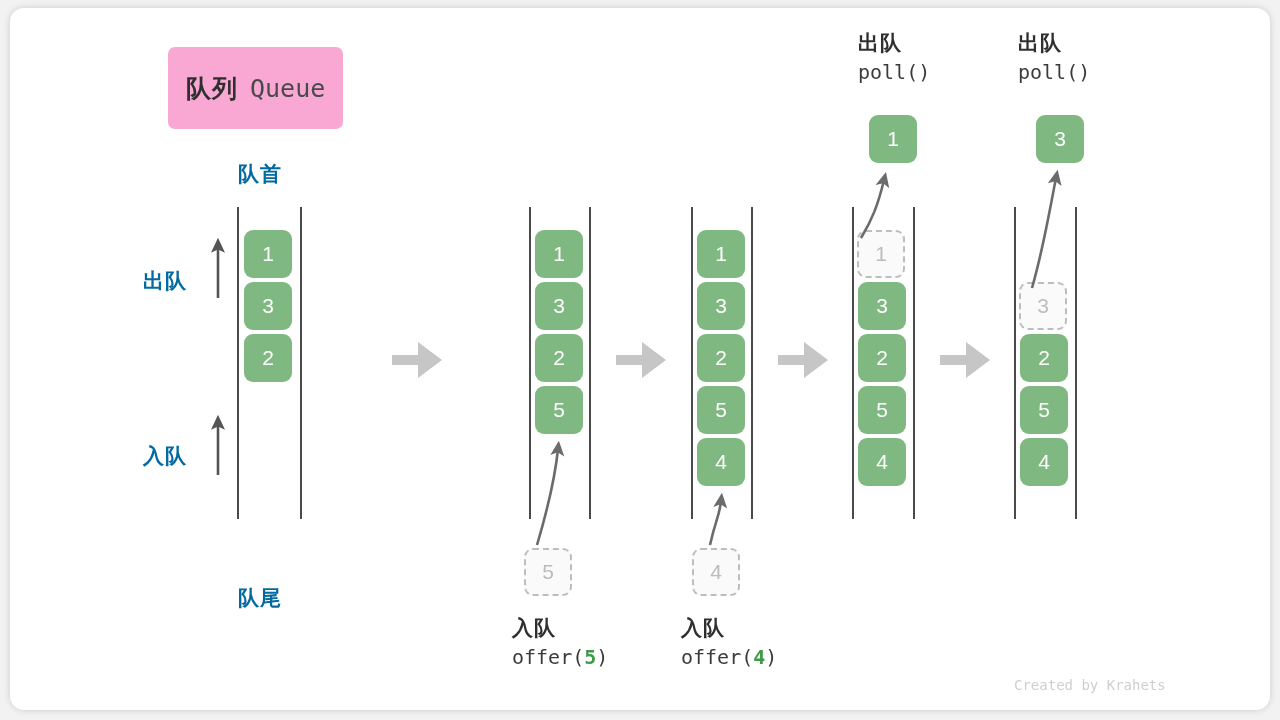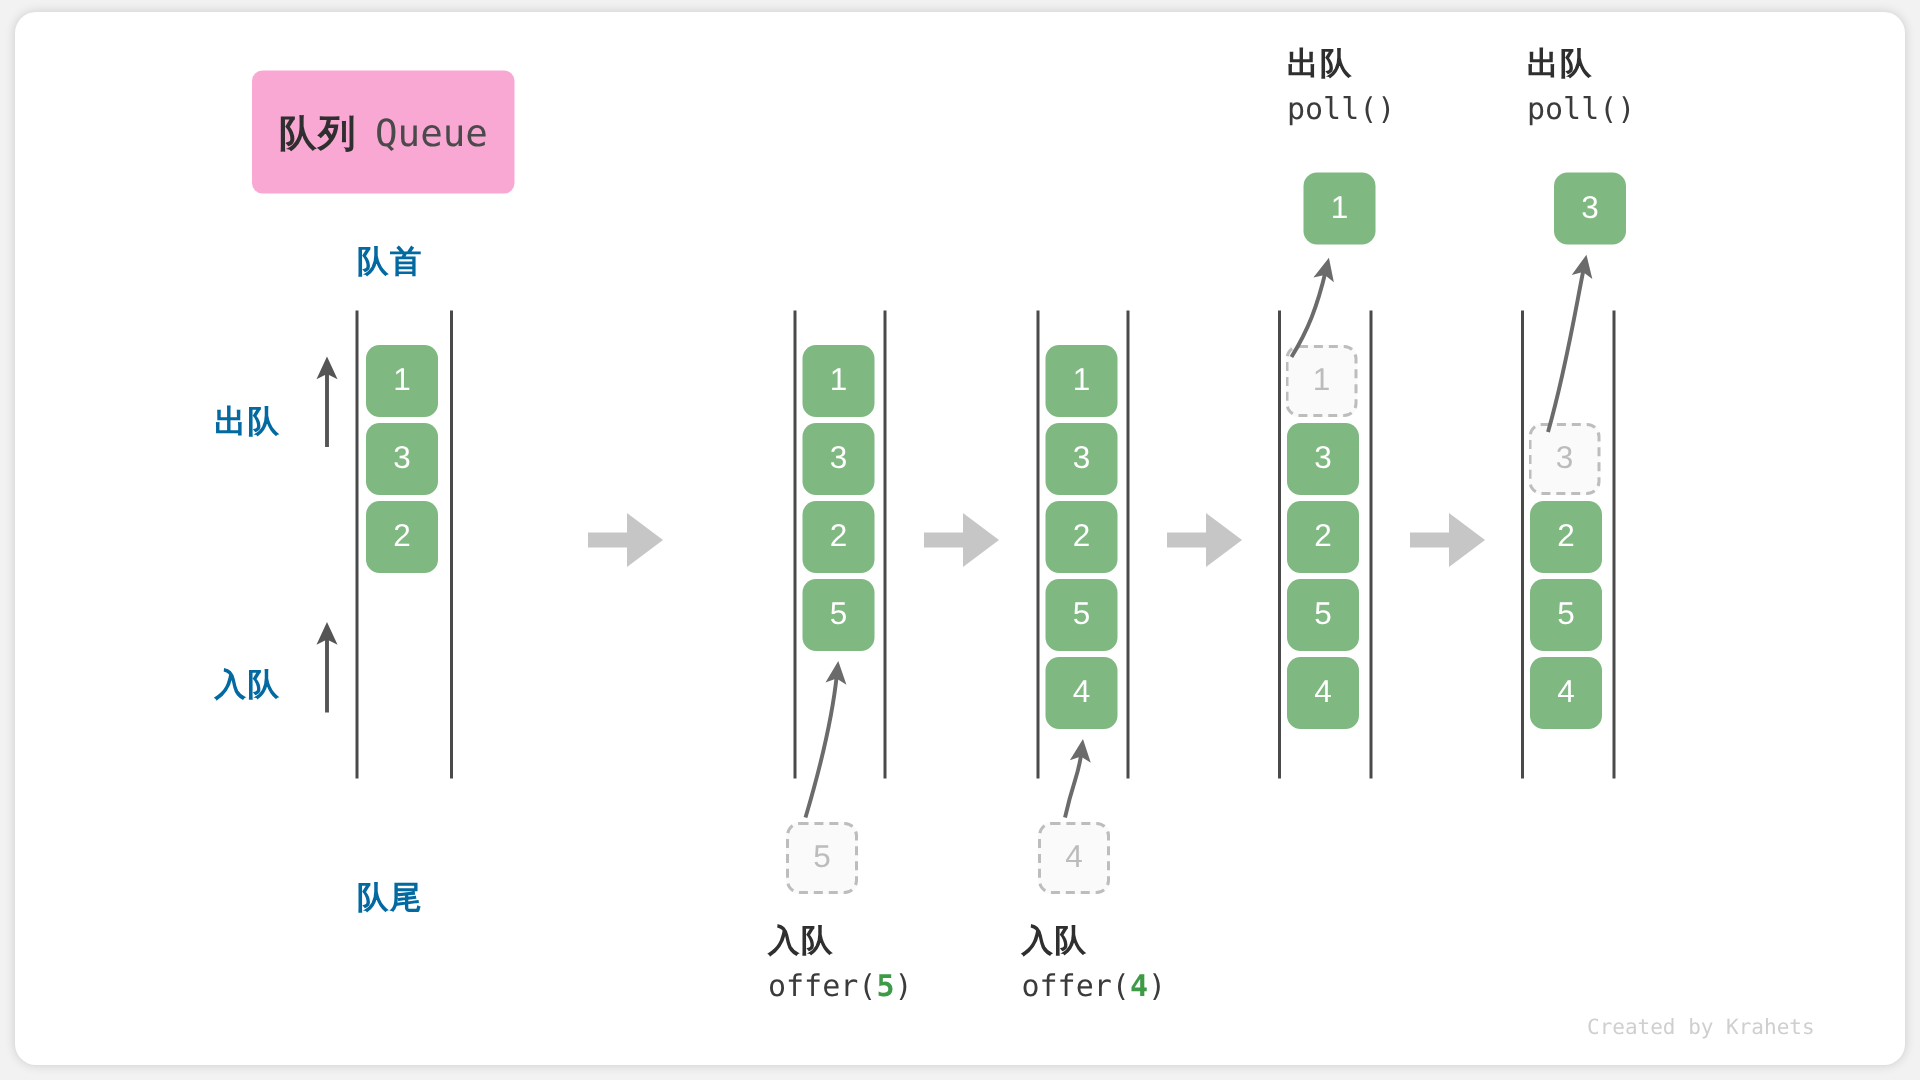--- a/index.html
+++ b/index.html
@@ -167,21 +167,21 @@
     <div class="cell" style="left:1010px;top:378px;">5</div>
     <div class="cell" style="left:1010px;top:430px;">4</div>
 
     <div class="cell" style="left:1026px;top:107px;">3</div>
 
     <div class="oplabel" style="left:1008px;top:21px;">
       <span class="l1">出队</span>
       <span class="l2">poll()</span>
     </div>
 
-    <div class="watermark" style="left:1048px;top:669px;">Created by Krahets</div>
+    <div class="watermark" style="left:1004px;top:669px;">Created by Krahets</div>
 
     <svg class="ov" viewBox="0 0 1260 702">
       <defs>
         <marker id="mk-dark" markerWidth="7" markerHeight="7" refX="3" refY="3.2" orient="auto" markerUnits="strokeWidth">
           <path d="M0.4,0.5 L6.2,3.2 L0.4,5.9 L1.7,3.2 Z" fill="#6b6b6b"></path>
         </marker>
         <marker id="mk-up" markerWidth="7" markerHeight="7" refX="3" refY="3.2" orient="auto" markerUnits="strokeWidth">
           <path d="M0.4,0.5 L6.2,3.2 L0.4,5.9 L1.7,3.2 Z" fill="#555555"></path>
         </marker>
       </defs>

